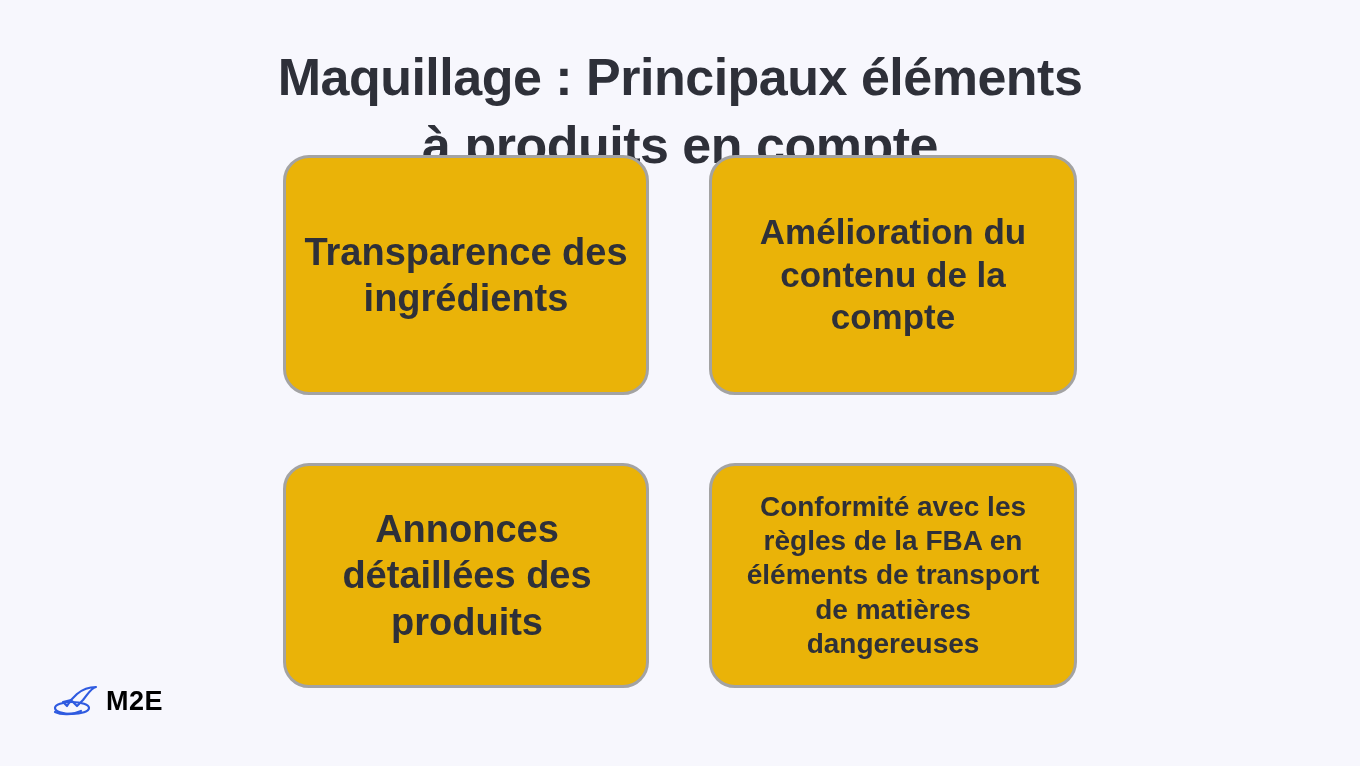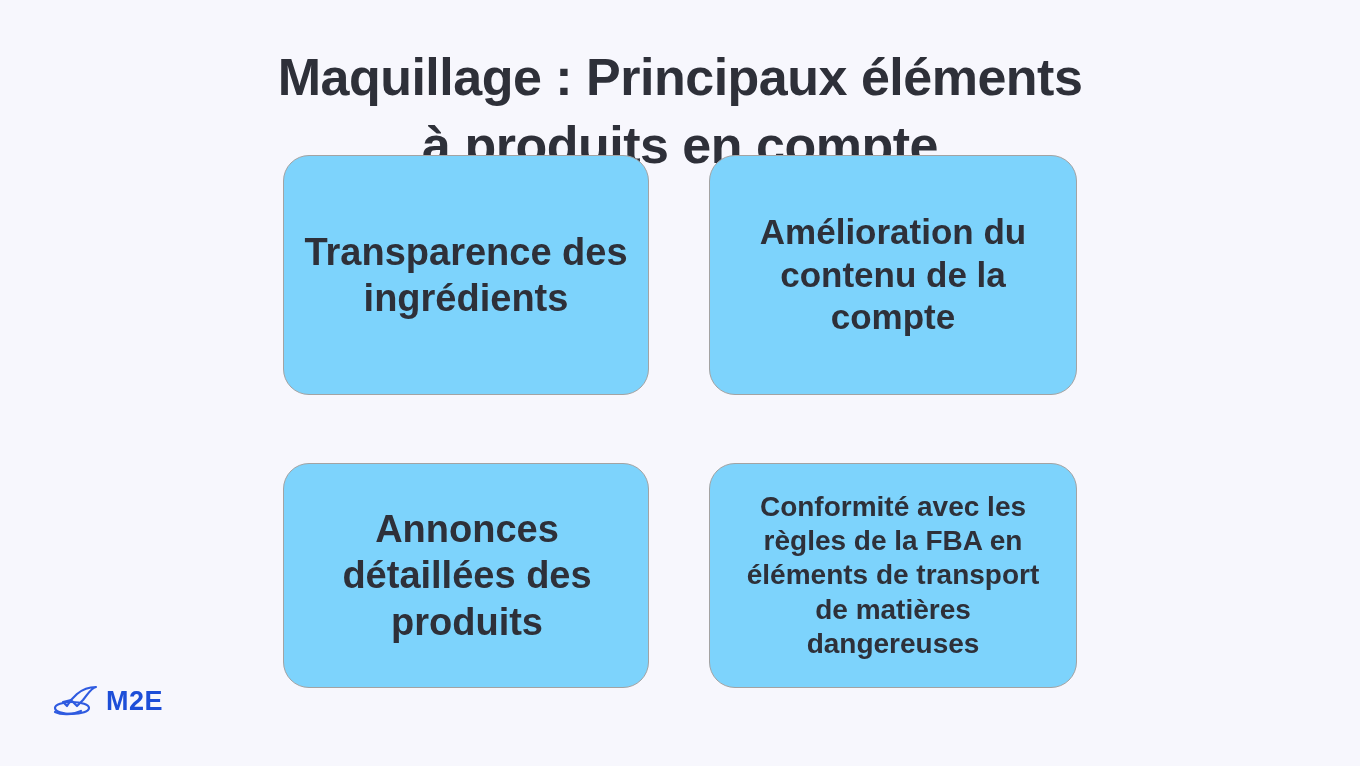--- a/index.html
+++ b/index.html
@@ -39,22 +39,22 @@
     top: 155px;
     left: 283px;
     width: 800px;
     display: grid;
     grid-template-columns: 366px 368px;
     grid-template-rows: 240px 225px;
     column-gap: 60px;
     row-gap: 68px;
   }
   .card {
-    border: 1px solid #a3a3a3;
-    background: #7dd3fc;
+    border: 3px solid #a3a3a3;
+    background: #eab308;
     border-radius: 26px;
     display: flex;
     align-items: center;
     justify-content: center;
     text-align: center;
     box-sizing: border-box;
     padding: 10px 18px;
     color: #2e3039;
     font-weight: bold;
   }
@@ -79,21 +79,21 @@
     gap: 6px;
   }
   .logo-mark {
     width: 48px;
     height: 34px;
     display: block;
   }
   .logo-text {
     font-size: 27px;
     font-weight: bold;
-    color: #1d4ed8;
+    color: #000000;
     letter-spacing: 0.5px;
   }
 </style>
 </head>
 <body>
 
 <div class="slide">
 
   <h1 class="title">
     <span class="line">Maquillage : Principaux éléments</span>

